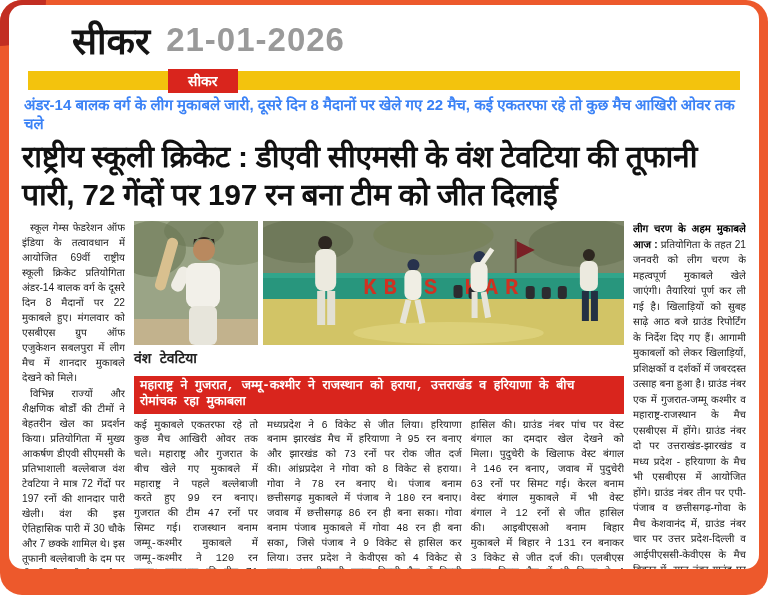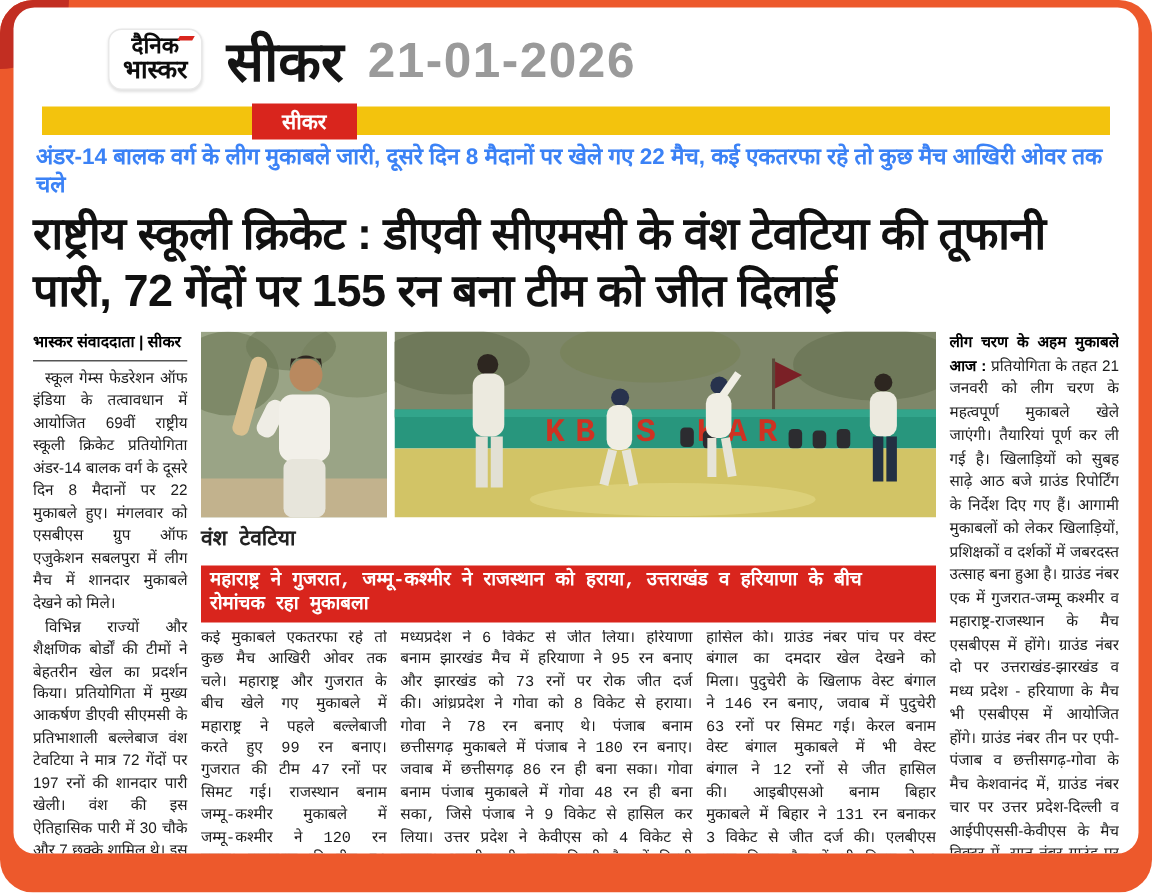--- a/index.html
+++ b/index.html
@@ -61,40 +61,35 @@
         color:#1c1c1c;overflow:hidden;}
   .rightcol .lead{font-weight:800;color:#000;}
 </style>
 </head>
 <body>
 
 <div class="frame">
   <div class="page">
 
     <div class="masthead">
-      <div class="logo">
-        <div class="l1">दैनिक</div>
-        <div class="l2">भास्कर</div>
-      </div>
       <div class="city">सीकर</div>
       <div class="date">21-01-2026</div>
     </div>
 
     <div class="yellowbar">
       <div class="chip">सीकर</div>
     </div>
 
     <div class="kicker">अंडर-14 बालक वर्ग के लीग मुकाबले जारी, दूसरे दिन 8 मैदानों पर खेले गए 22 मैच, कई एकतरफा रहे तो कुछ मैच आखिरी ओवर तक चले</div>
 
-    <h1 class="headline">राष्ट्रीय स्कूली क्रिकेट : डीएवी सीएमसी के वंश टेवटिया की तूफानी पारी, 72 गेंदों पर 155 रन बना टीम को जीत दिलाई</h1>
+    <h1 class="headline">राष्ट्रीय स्कूली क्रिकेट : डीएवी सीएमसी के वंश टेवटिया की तूफानी पारी, 72 गेंदों पर 197 रन बना टीम को जीत दिलाई</h1>
 
     <div class="content">
 
       <div class="leftcol">
-        <div class="byline">भास्कर संवाददाता | सीकर</div>
         <p>स्कूल गेम्स फेडरेशन ऑफ इंडिया के तत्वावधान में आयोजित 69वीं राष्ट्रीय स्कूली क्रिकेट प्रतियोगिता अंडर-14 बालक वर्ग के दूसरे दिन 8 मैदानों पर 22 मुकाबले हुए। मंगलवार को एसबीएस ग्रुप ऑफ एजुकेशन सबलपुरा में लीग मैच में शानदार मुकाबले देखने को मिले।</p>
         <p>विभिन्न राज्यों और शैक्षणिक बोर्डों की टीमों ने बेहतरीन खेल का प्रदर्शन किया। प्रतियोगिता में मुख्य आकर्षण डीएवी सीएमसी के प्रतिभाशाली बल्लेबाज वंश टेवटिया ने मात्र 72 गेंदों पर 197 रनों की शानदार पारी खेली। वंश की इस ऐतिहासिक पारी में 30 चौके और 7 छक्के शामिल थे। इस तूफानी बल्लेबाजी के दम पर डीएवी सीएमसी ने कर्नाटक को 114 रनों से पराजित किया। टेवटिया की प्रतियोगिता में अब तक की सर्वश्रेष्ठ पारी है।</p>
       </div>
 
       <div class="midzone">
         <div class="photorow">
 
           <div class="photo1">
             <svg viewBox="0 0 124 124" preserveAspectRatio="none">
               <rect x="0" y="0" width="124" height="124" fill="#9aa486"></rect>

